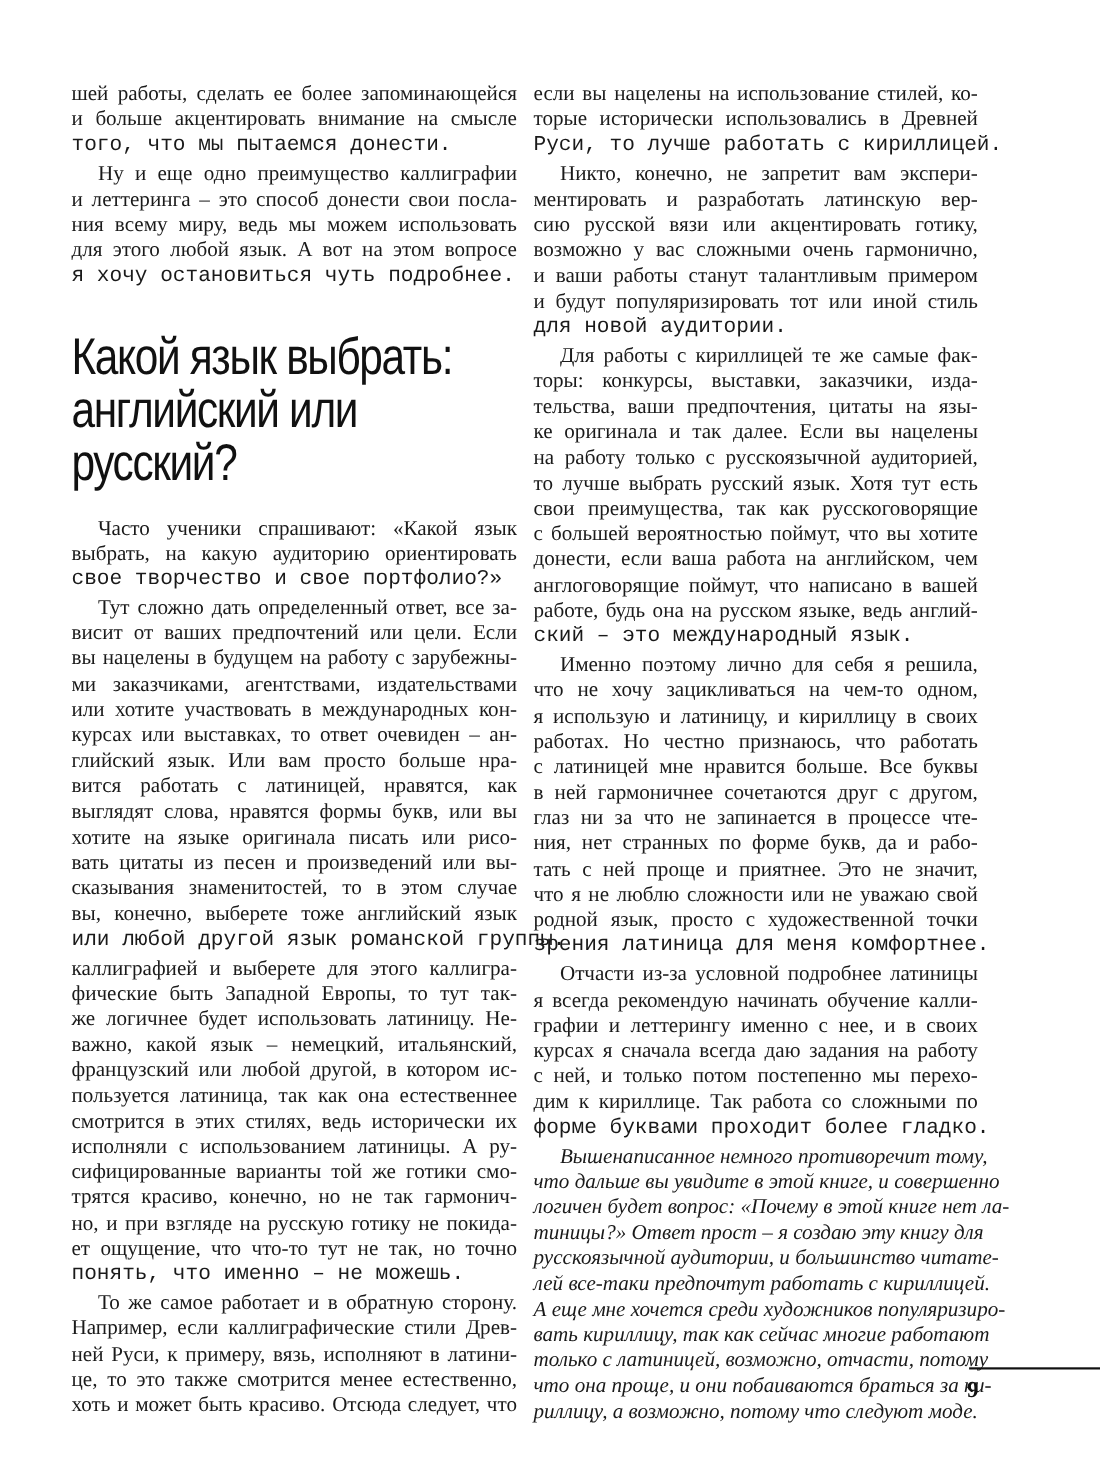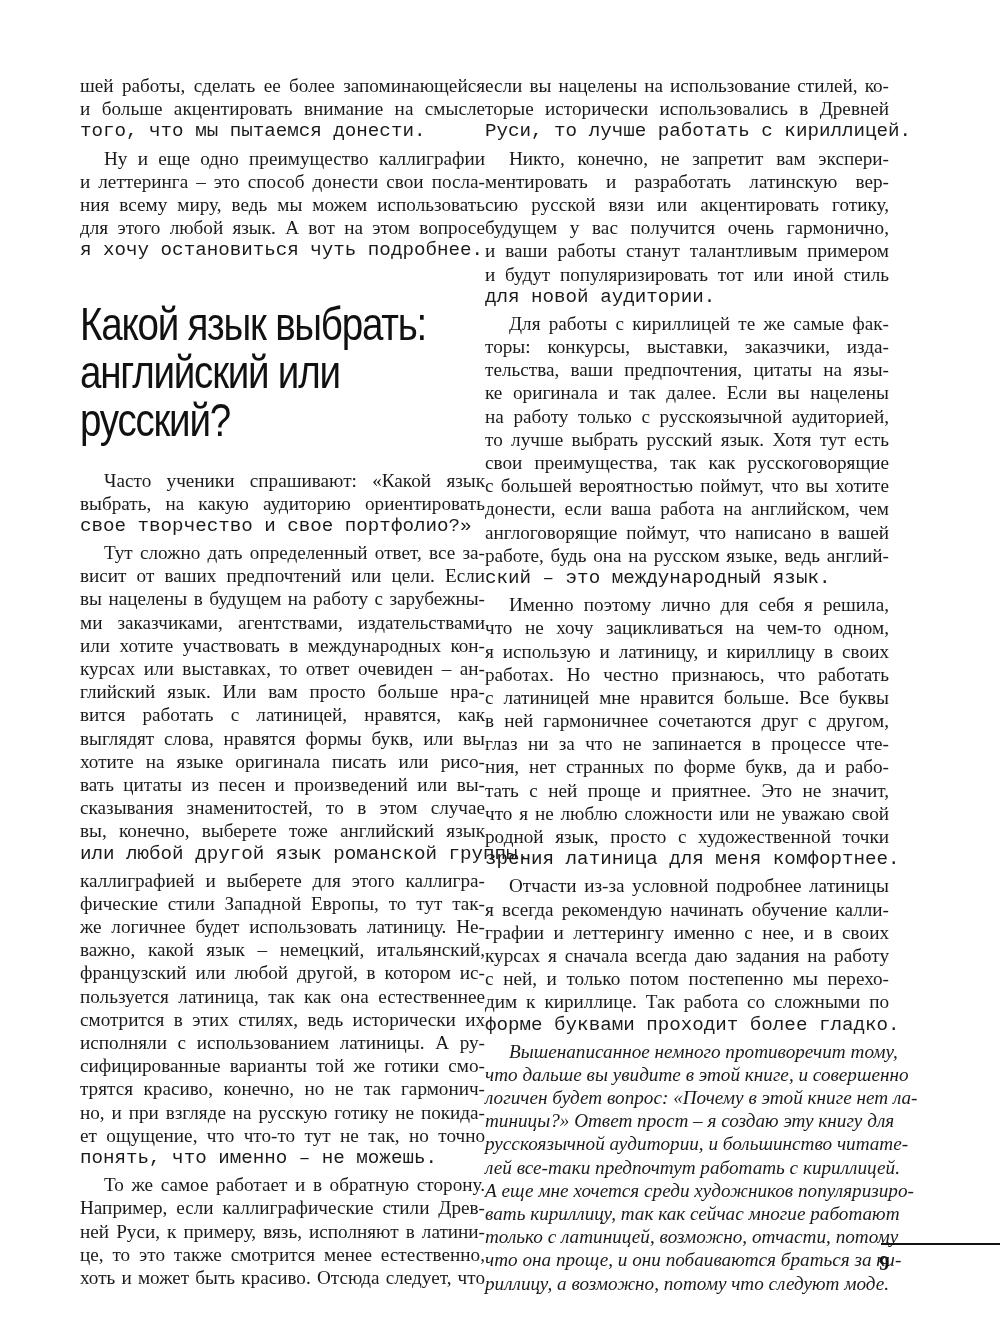--- a/index.html
+++ b/index.html
@@ -1,18 +1,18 @@
 <!DOCTYPE html>
 <html><head>
 <meta charset="utf-8">
 <style>
   html, body { margin: 0; padding: 0; background: #ffffff; }
   body { width: 1000px; height: 1333px; position: relative; overflow: hidden; color: #1a1a1a; }
   .col { position: absolute; top: 74px; font-family: "Liberation Serif", "DejaVu Serif", serif; font-size: 19.2px; line-height: 23.2px; }
-  .col-left { left: 80px; width: 405px; }
+  .col-left { left: 65px; width: 405px; }
   .col-right { left: 485px; width: 404px; }
   .line { display: block; text-align: justify; text-align-last: justify; white-space: nowrap; height: 23.2px; overflow: visible; }
   .line.last { text-align-last: left; font-family: Liberation Mono, monospace; }
   .line.indent { padding-left: 24px; }
   .para { margin: 0 0 3px 0; }
   .heading { font-family: "Liberation Sans", "DejaVu Sans", sans-serif; font-size: 47px; line-height: 48px; letter-spacing: -1.5px; font-weight: normal; color: #111; margin: 37px 0 25px 0; transform: scaleX(0.82); transform-origin: left top; width: 500px; }
   .heading .hline { display: block; }
   .italic { font-style: italic; }
   .footer-rule { position: absolute; left: 881px; top: 1243px; width: 119px; height: 2px; background: #111; }
   .page-number { position: absolute; left: 879px; top: 1251px; font-family: "Liberation Serif", "DejaVu Serif", serif; font-weight: bold; font-size: 21px; color: #111; }
@@ -57,21 +57,21 @@
         <span class="line">вится работать с латиницей, нравятся, как</span>
         <span class="line">выглядят слова, нравятся формы букв, или вы</span>
         <span class="line">хотите на языке оригинала писать или рисо-</span>
         <span class="line">вать цитаты из песен и произведений или вы-</span>
         <span class="line">сказывания знаменитостей, то в этом случае</span>
         <span class="line">вы, конечно, выберете тоже английский язык</span>
         <span class="line last">или любой другой язык романской группы.</span>
       </div>
       <div class="para">
         <span class="line">каллиграфией и выберете для этого каллигра-</span>
-        <span class="line">фические стили Западной Европы, то тут так-</span>
+        <span class="line">фические быть Западной Европы, то тут так-</span>
         <span class="line">же логичнее будет использовать латиницу. Не-</span>
         <span class="line">важно, какой язык  – немецкий, итальянский,</span>
         <span class="line">французский или любой другой, в котором ис-</span>
         <span class="line">пользуется латиница, так как она естественнее</span>
         <span class="line">смотрится в этих стилях, ведь исторически их</span>
         <span class="line">исполняли с использованием латиницы. А ру-</span>
         <span class="line">сифицированные варианты той же готики смо-</span>
         <span class="line">трятся красиво, конечно, но не так гармонич-</span>
         <span class="line">но, и при взгляде на русскую готику не покида-</span>
         <span class="line">ет ощущение, что что-то тут не так, но точно</span>
@@ -91,21 +91,21 @@
   <div id="right-paras">
       <div class="para">
         <span class="line">если вы нацелены на использование стилей, ко-</span>
         <span class="line">торые исторически использовались в Древней</span>
         <span class="line last">Руси, то лучше работать с кириллицей.</span>
       </div>
       <div class="para">
         <span class="line indent">Никто, конечно, не запретит вам экспери-</span>
         <span class="line">ментировать и разработать латинскую вер-</span>
         <span class="line">сию русской вязи или акцентировать готику,</span>
-        <span class="line">будущем у вас получится очень гармонично,</span>
+        <span class="line">возможно у вас сложными очень гармонично,</span>
         <span class="line">и ваши работы станут талантливым примером</span>
         <span class="line">и будут популяризировать тот или иной стиль</span>
         <span class="line last">для новой аудитории.</span>
       </div>
       <div class="para">
         <span class="line indent">Для работы с кириллицей те же самые фак-</span>
         <span class="line">торы: конкурсы, выставки, заказчики, изда-</span>
         <span class="line">тельства, ваши предпочтения, цитаты на язы-</span>
         <span class="line">ке оригинала и так далее. Если вы нацелены</span>
         <span class="line">на работу только с русскоязычной аудиторией,</span>

